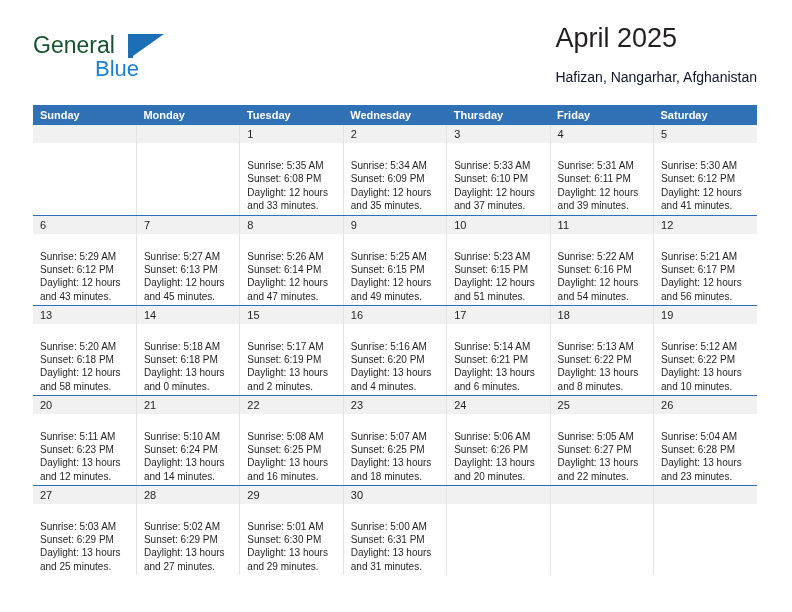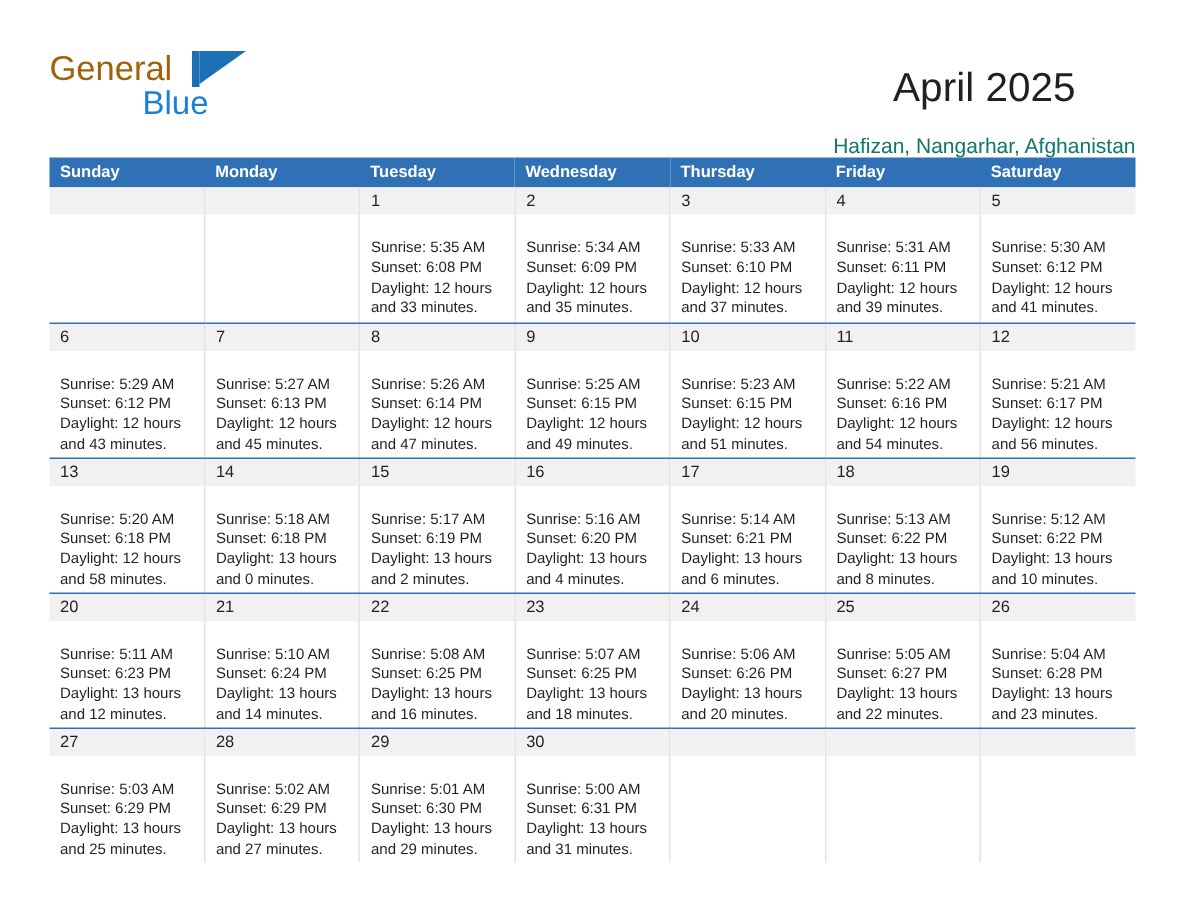--- a/index.html
+++ b/index.html
@@ -39,21 +39,21 @@
     width: 220px;
     height: 56px;
   }
   .brand-row1 {
     position: relative;
     height: 26px;
     line-height: 26px;
   }
   .brand-general {
     font-size: 23px;
-    color: #a16207;
+    color: #14532d;
     letter-spacing: 0px;
     font-family: "Liberation Sans", sans-serif;
   }
   .brand-flag {
     position: absolute;
     left: 95px;
     top: 2px;
     width: 36px;
     height: 24px;
   }
@@ -80,34 +80,33 @@
     top: 24px;
     font-size: 22px;
     color: #1c7fd6;
     line-height: 26px;
   }
 
   .title-block {
     position: absolute;
     right: 0;
     top: 0;
-    text-align: center;
-    margin-top: 20px;
+    text-align: left;
   }
   .cal-title {
     font-size: 27px;
     color: #231f20;
     line-height: 32px;
     font-weight: normal;
     margin: 0;
     white-space: nowrap;
   }
   .cal-location {
     font-size: 14px;
-    color: #0f766e;
+    color: #0f172a;
     line-height: 18px;
     margin-top: 14px;
     white-space: nowrap;
   }
 
   
   .calendar {
     position: absolute;
     left: 33px;
     top: 105px;

